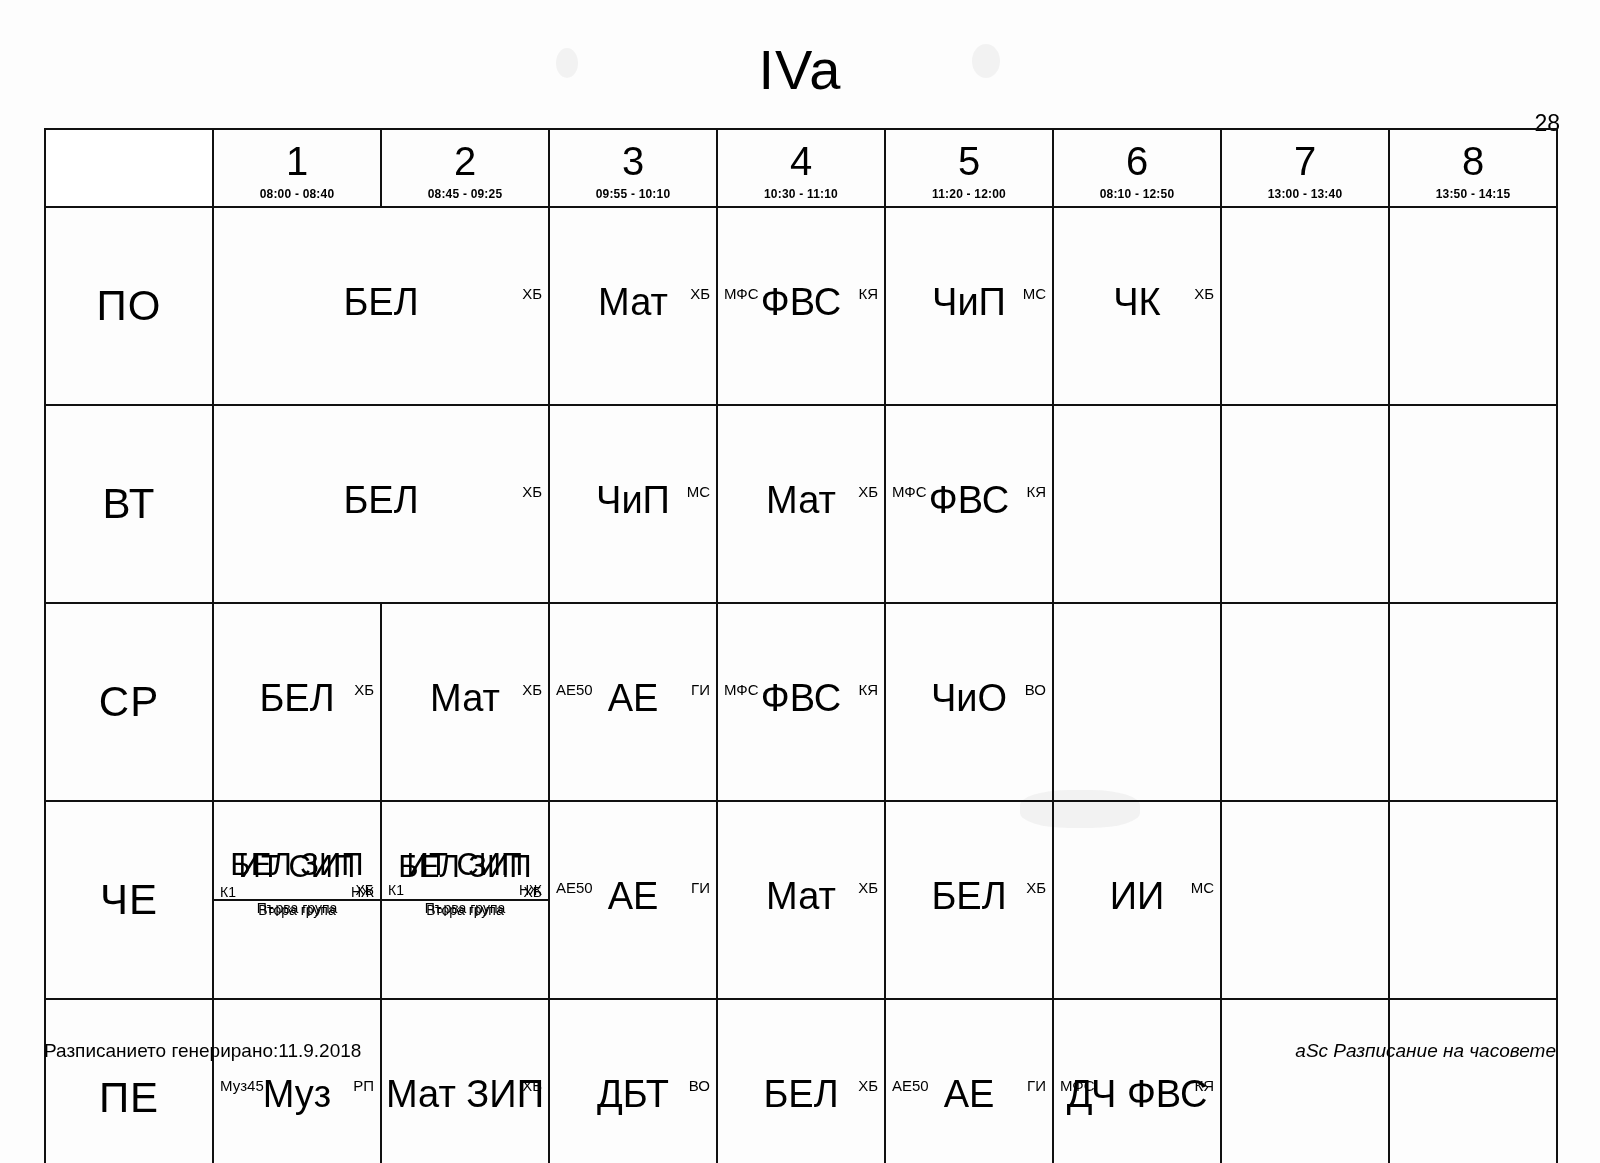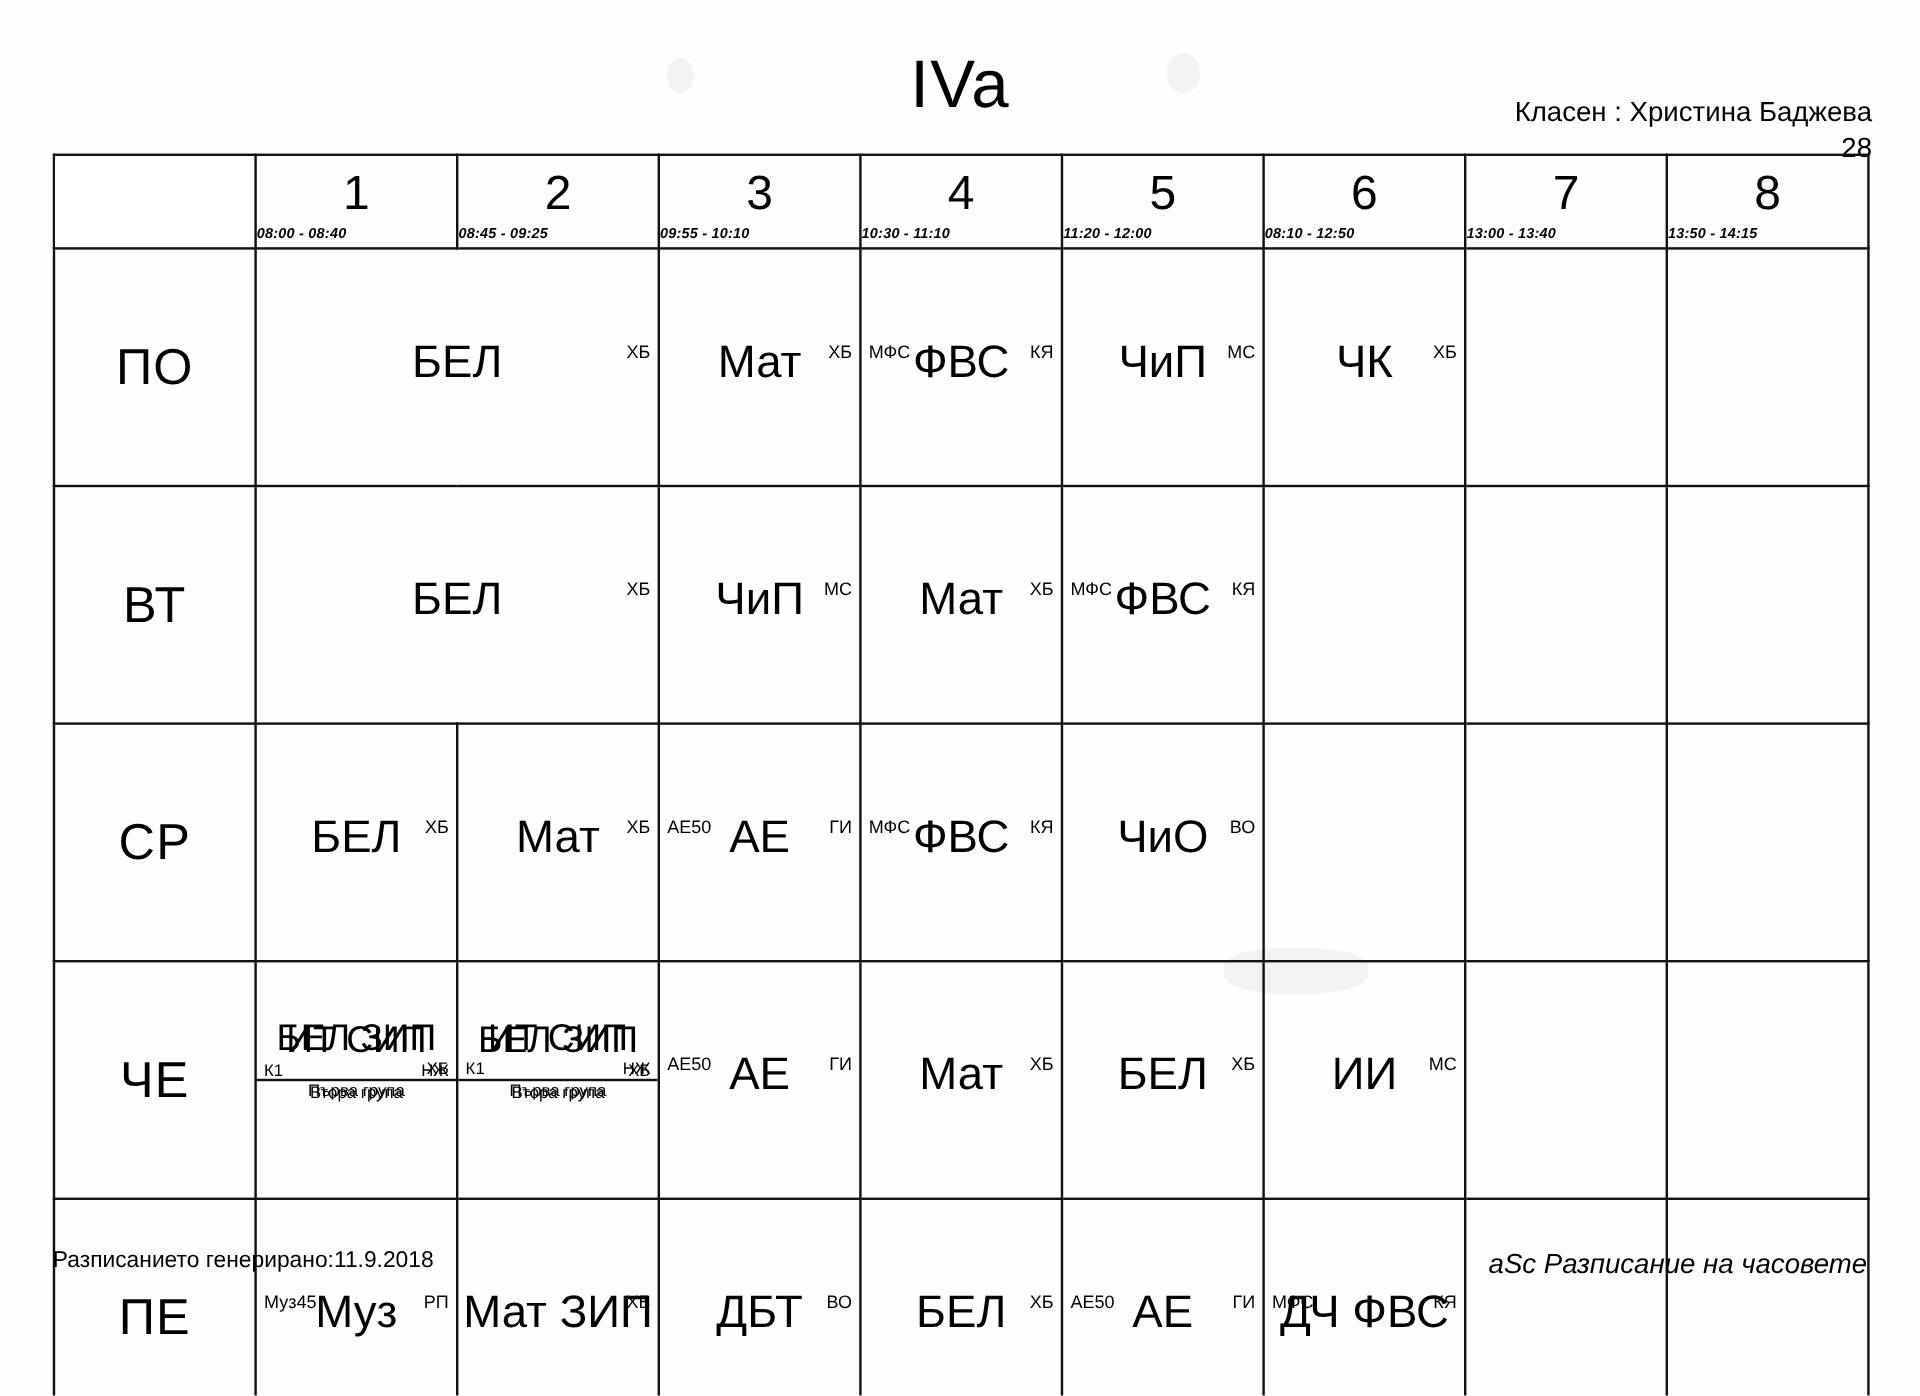--- a/index.html
+++ b/index.html
@@ -79,24 +79,23 @@
   }
   .hdr-num {
     font-size: 40px;
     line-height: 40px;
     font-weight: normal;
     text-align: center;
     padding-top: 6px;
   }
   .hdr-time {
     font-size: 12px;
-    text-align: left;
+    text-align: center;
     padding-top: 6px;
     letter-spacing: 0.2px;
-    font-style: italic;
   }
   .corner { background: #fff; }
 
   tbody tr { height: 198px; }
   .daycell {
     text-align: center;
     font-size: 42px;
     letter-spacing: 1px;
   }
 
@@ -167,21 +166,21 @@
   .footer-left {
     position: absolute;
     left: 44px;
     top: 1040px;
     font-size: 19px;
   }
   .footer-right {
     position: absolute;
     right: 44px;
     top: 1040px;
-    font-size: 23px;
+    font-size: 19px;
     font-style: italic;
   }
 
   
   .smudge {
     position: absolute;
     border-radius: 50%;
     background: #e9e9ea;
     opacity: .55;
     pointer-events: none;
@@ -191,21 +190,20 @@
 <body>
 
 <div class="page">
 
   <div class="smudge" style="left:556px; top:48px; width:22px; height:30px;"></div>
   <div class="smudge" style="left:972px; top:44px; width:28px; height:34px;"></div>
   <div class="smudge" style="left:1020px; top:790px; width:120px; height:38px; border-radius:40%;"></div>
 
   <div class="header">
     <div class="class-title">IVa</div>
-    <div class="teacher-line">Класен : Христина Баджева</div>
     <div class="page-number">28</div>
   </div>
 
   <table class="timetable">
     <colgroup>
       <col class="daycol">
       <col class="lesson">
         <col class="lesson">
         <col class="lesson">
         <col class="lesson">

